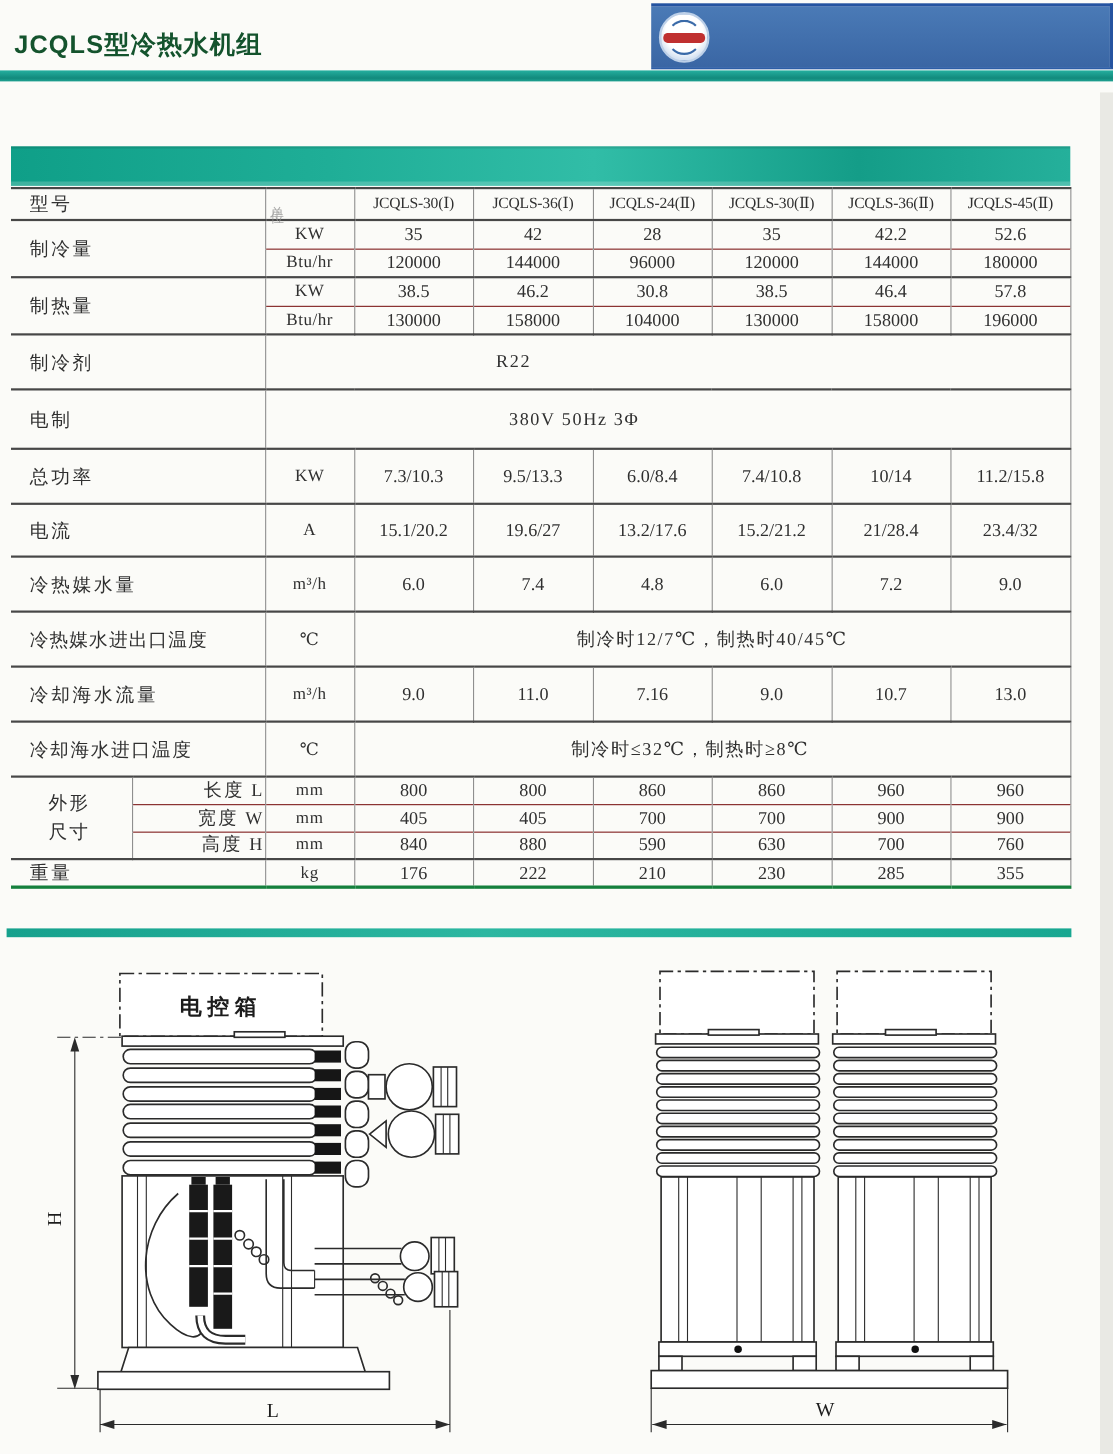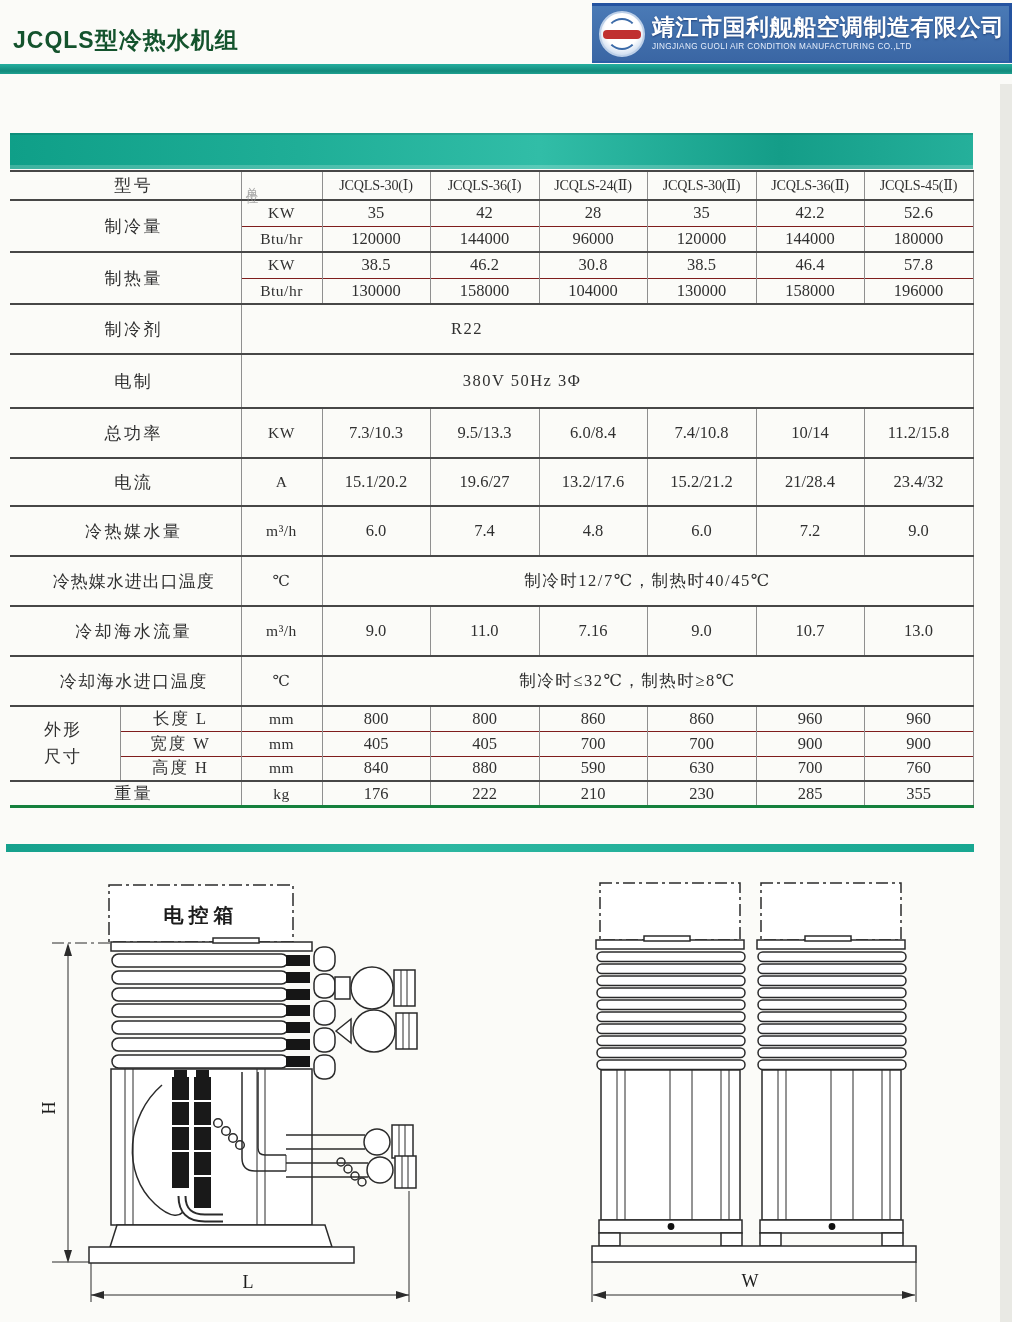--- a/index.html
+++ b/index.html
@@ -37,22 +37,22 @@
 
   
   #spec{position:absolute;left:10px;top:170px;width:963px;border-collapse:collapse;table-layout:fixed;}
   #spec td{padding:0;margin:0;text-align:center;vertical-align:middle;font-size:16.5px;color:#303030;
            border-left:1px solid #8f8f8f;overflow:hidden;white-space:nowrap;}
   #spec td.nol{border-left:none;}
   #spec td.rb{border-right:1px solid #8f8f8f;}
   #spec tr.maj>td{border-top:2px solid #474747;}
   #spec tr.min>td{border-top:1px solid #7f1d1d;}
   #spec tr.last>td{border-bottom:3px solid #15803d;}
-  #spec .lab{text-align:center;padding-left:17px;letter-spacing:2.5px;font-size:17px;}
-  #spec .sublab{letter-spacing:2px;font-size:16.5px;}
+  #spec .lab{text-align:left;padding-left:17px;letter-spacing:2.5px;font-size:17px;}
+  #spec .sublab{letter-spacing:2px;font-size:16.5px;text-align:right;}
   #spec .mod{font-size:14.2px;letter-spacing:-.2px;}
   #spec .unit{font-size:15.5px;letter-spacing:.5px;}
   #spec .dimlab{width:44px;margin-left:28px;line-height:1.55;letter-spacing:2px;font-size:17px;
                 white-space:normal;text-align:right;}
   #spec .spanval{letter-spacing:1.5px;}
   #unit-note{position:absolute;left:243px;top:177px;writing-mode:vertical-rl;font-size:12.5px;
              color:#8d8d8d;letter-spacing:4px;opacity:.75;}
 
   
   svg{position:absolute;}
@@ -67,24 +67,20 @@
 <body>
 
 <div id="page">
 
   <div id="doc-title">JCQLS型冷热水机组</div>
   <div id="title-underline"></div>
   <div id="banner">
     <div class="logo">
       <div class="logo-arc"></div>
       <div class="logo-band"></div>
-    </div>
-    <div class="banner-text">
-      <div class="banner-cn">靖江市国利舰船空调制造有限公司</div>
-      <div class="banner-en">JINGJIANG GUOLI AIR CONDITION MANUFACTURING CO.,LTD</div>
     </div>
   </div>
 
   <div id="table-topbar"></div>
   <div id="table-botbar"></div>
   <div id="scan-strip"></div>
 
   <table id="spec">
     <colgroup>
       <col style="width:110px">

